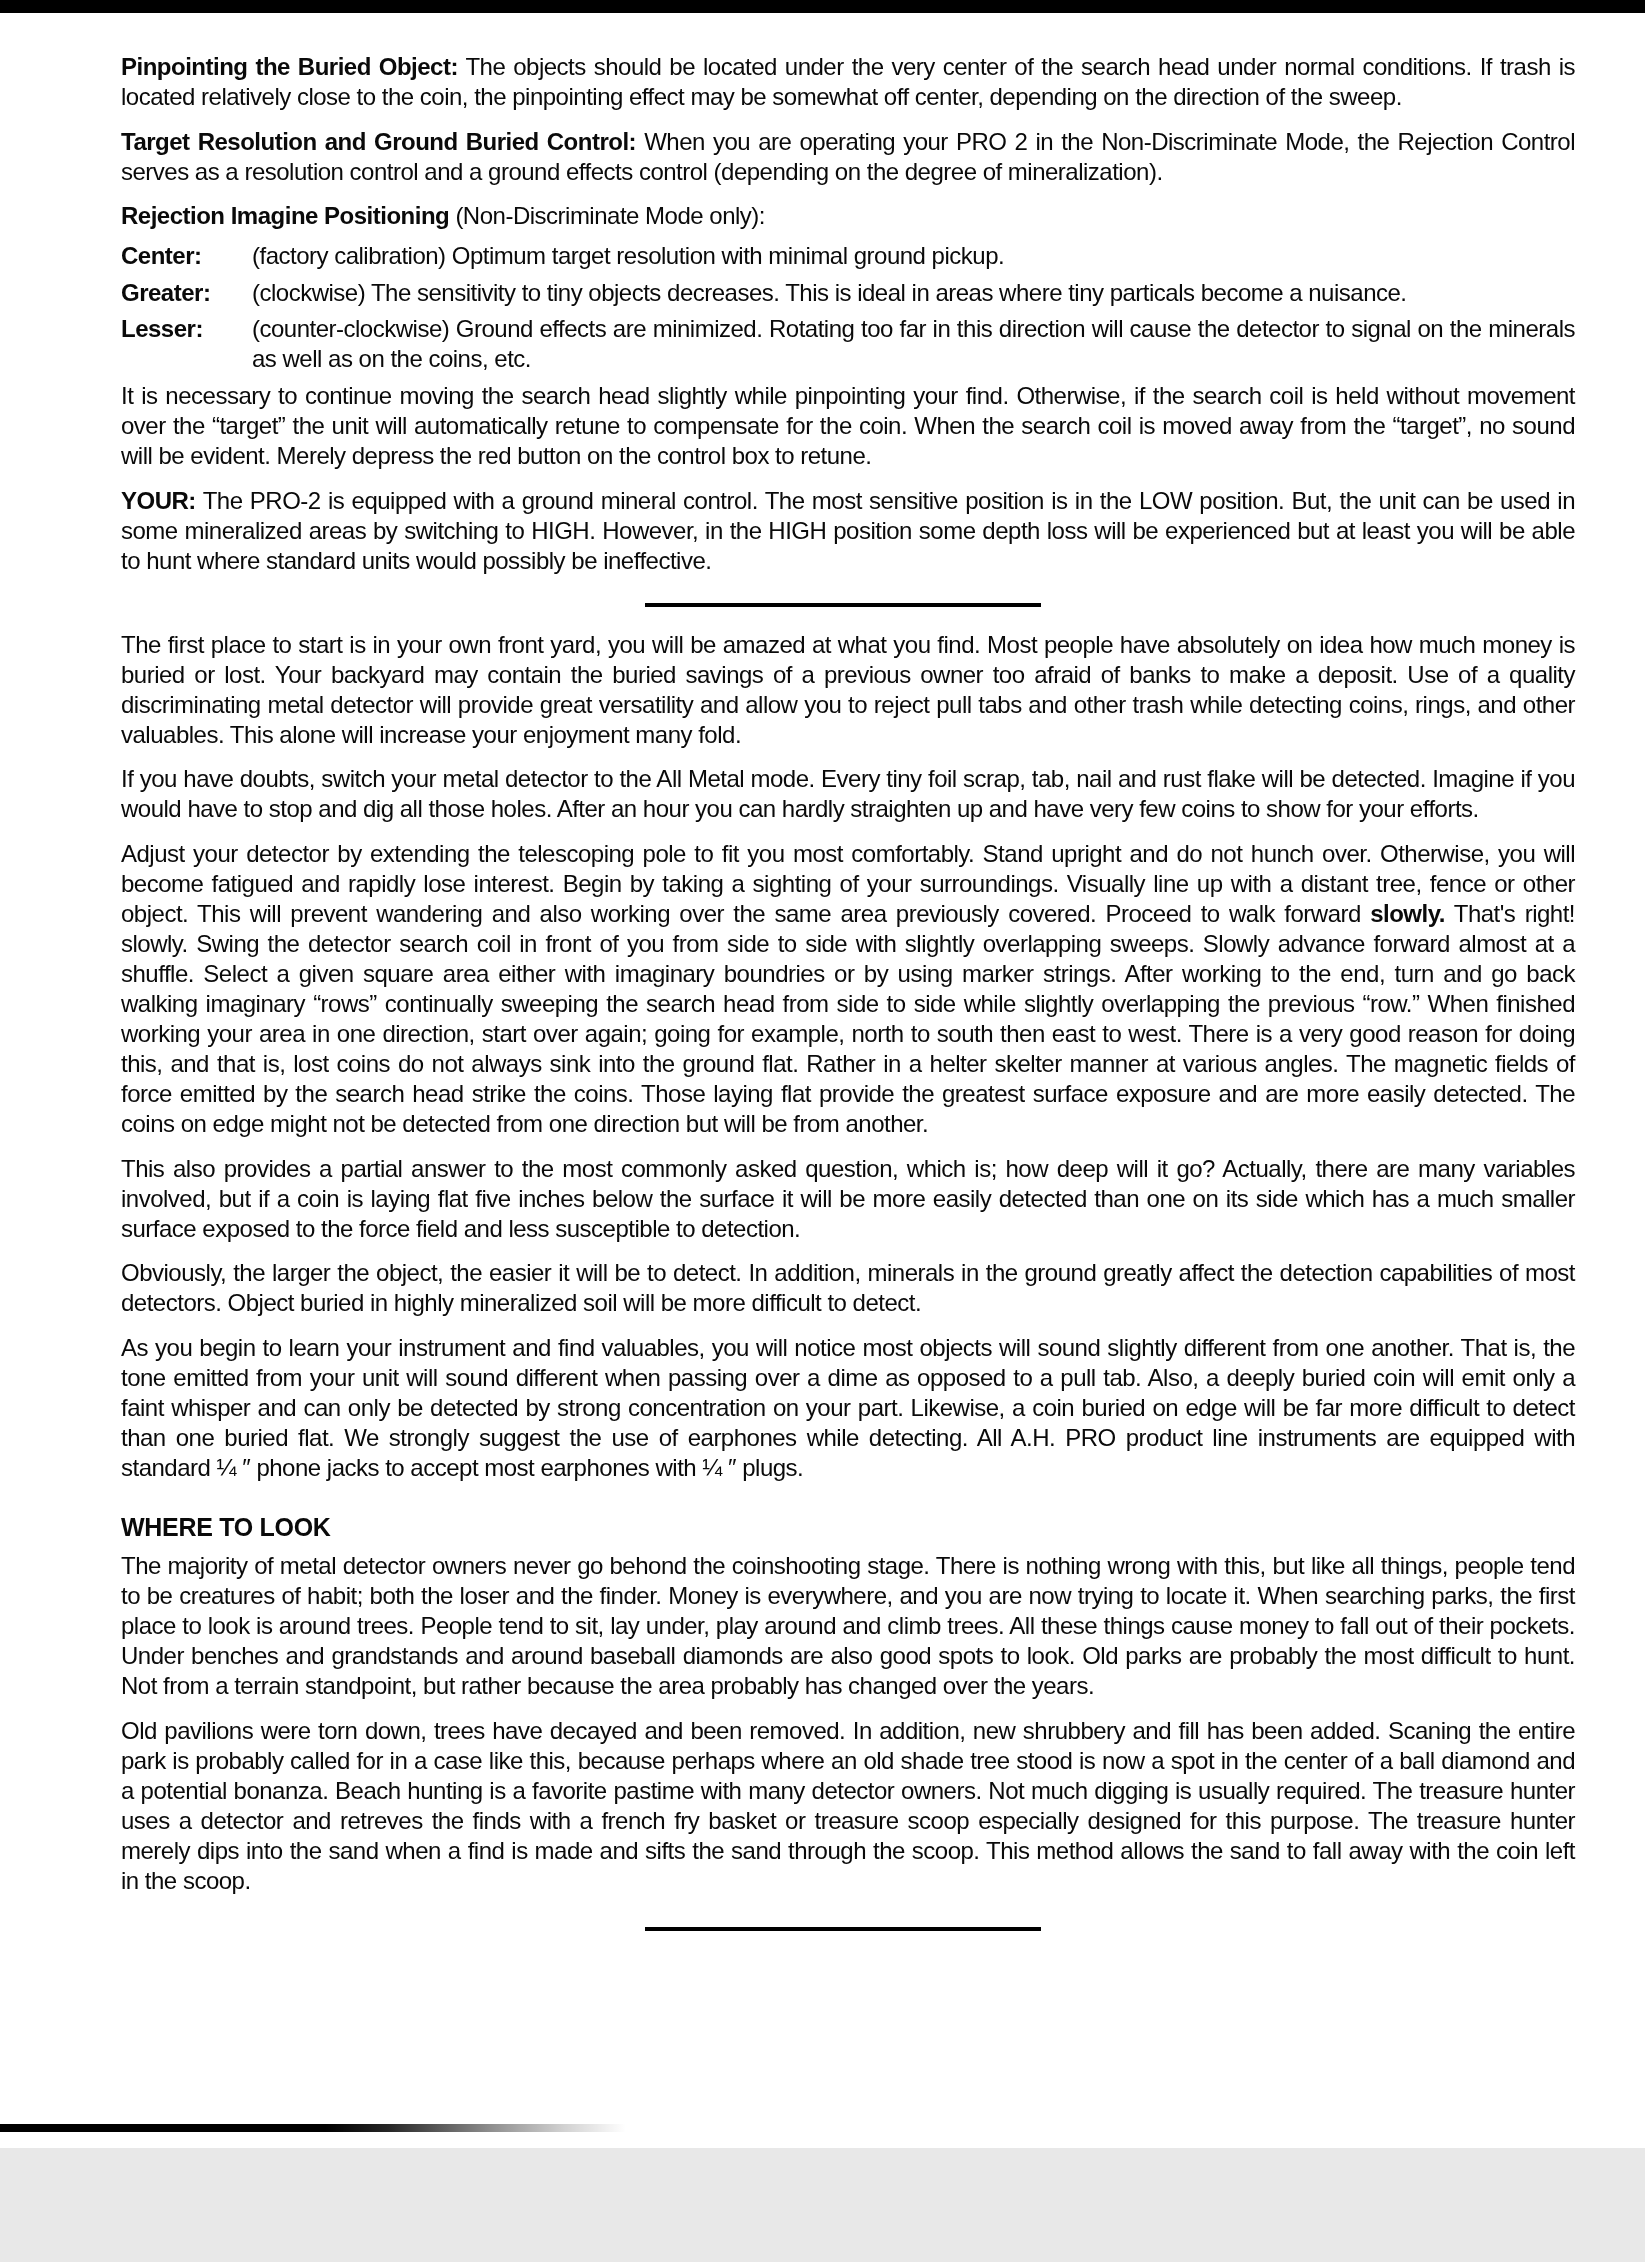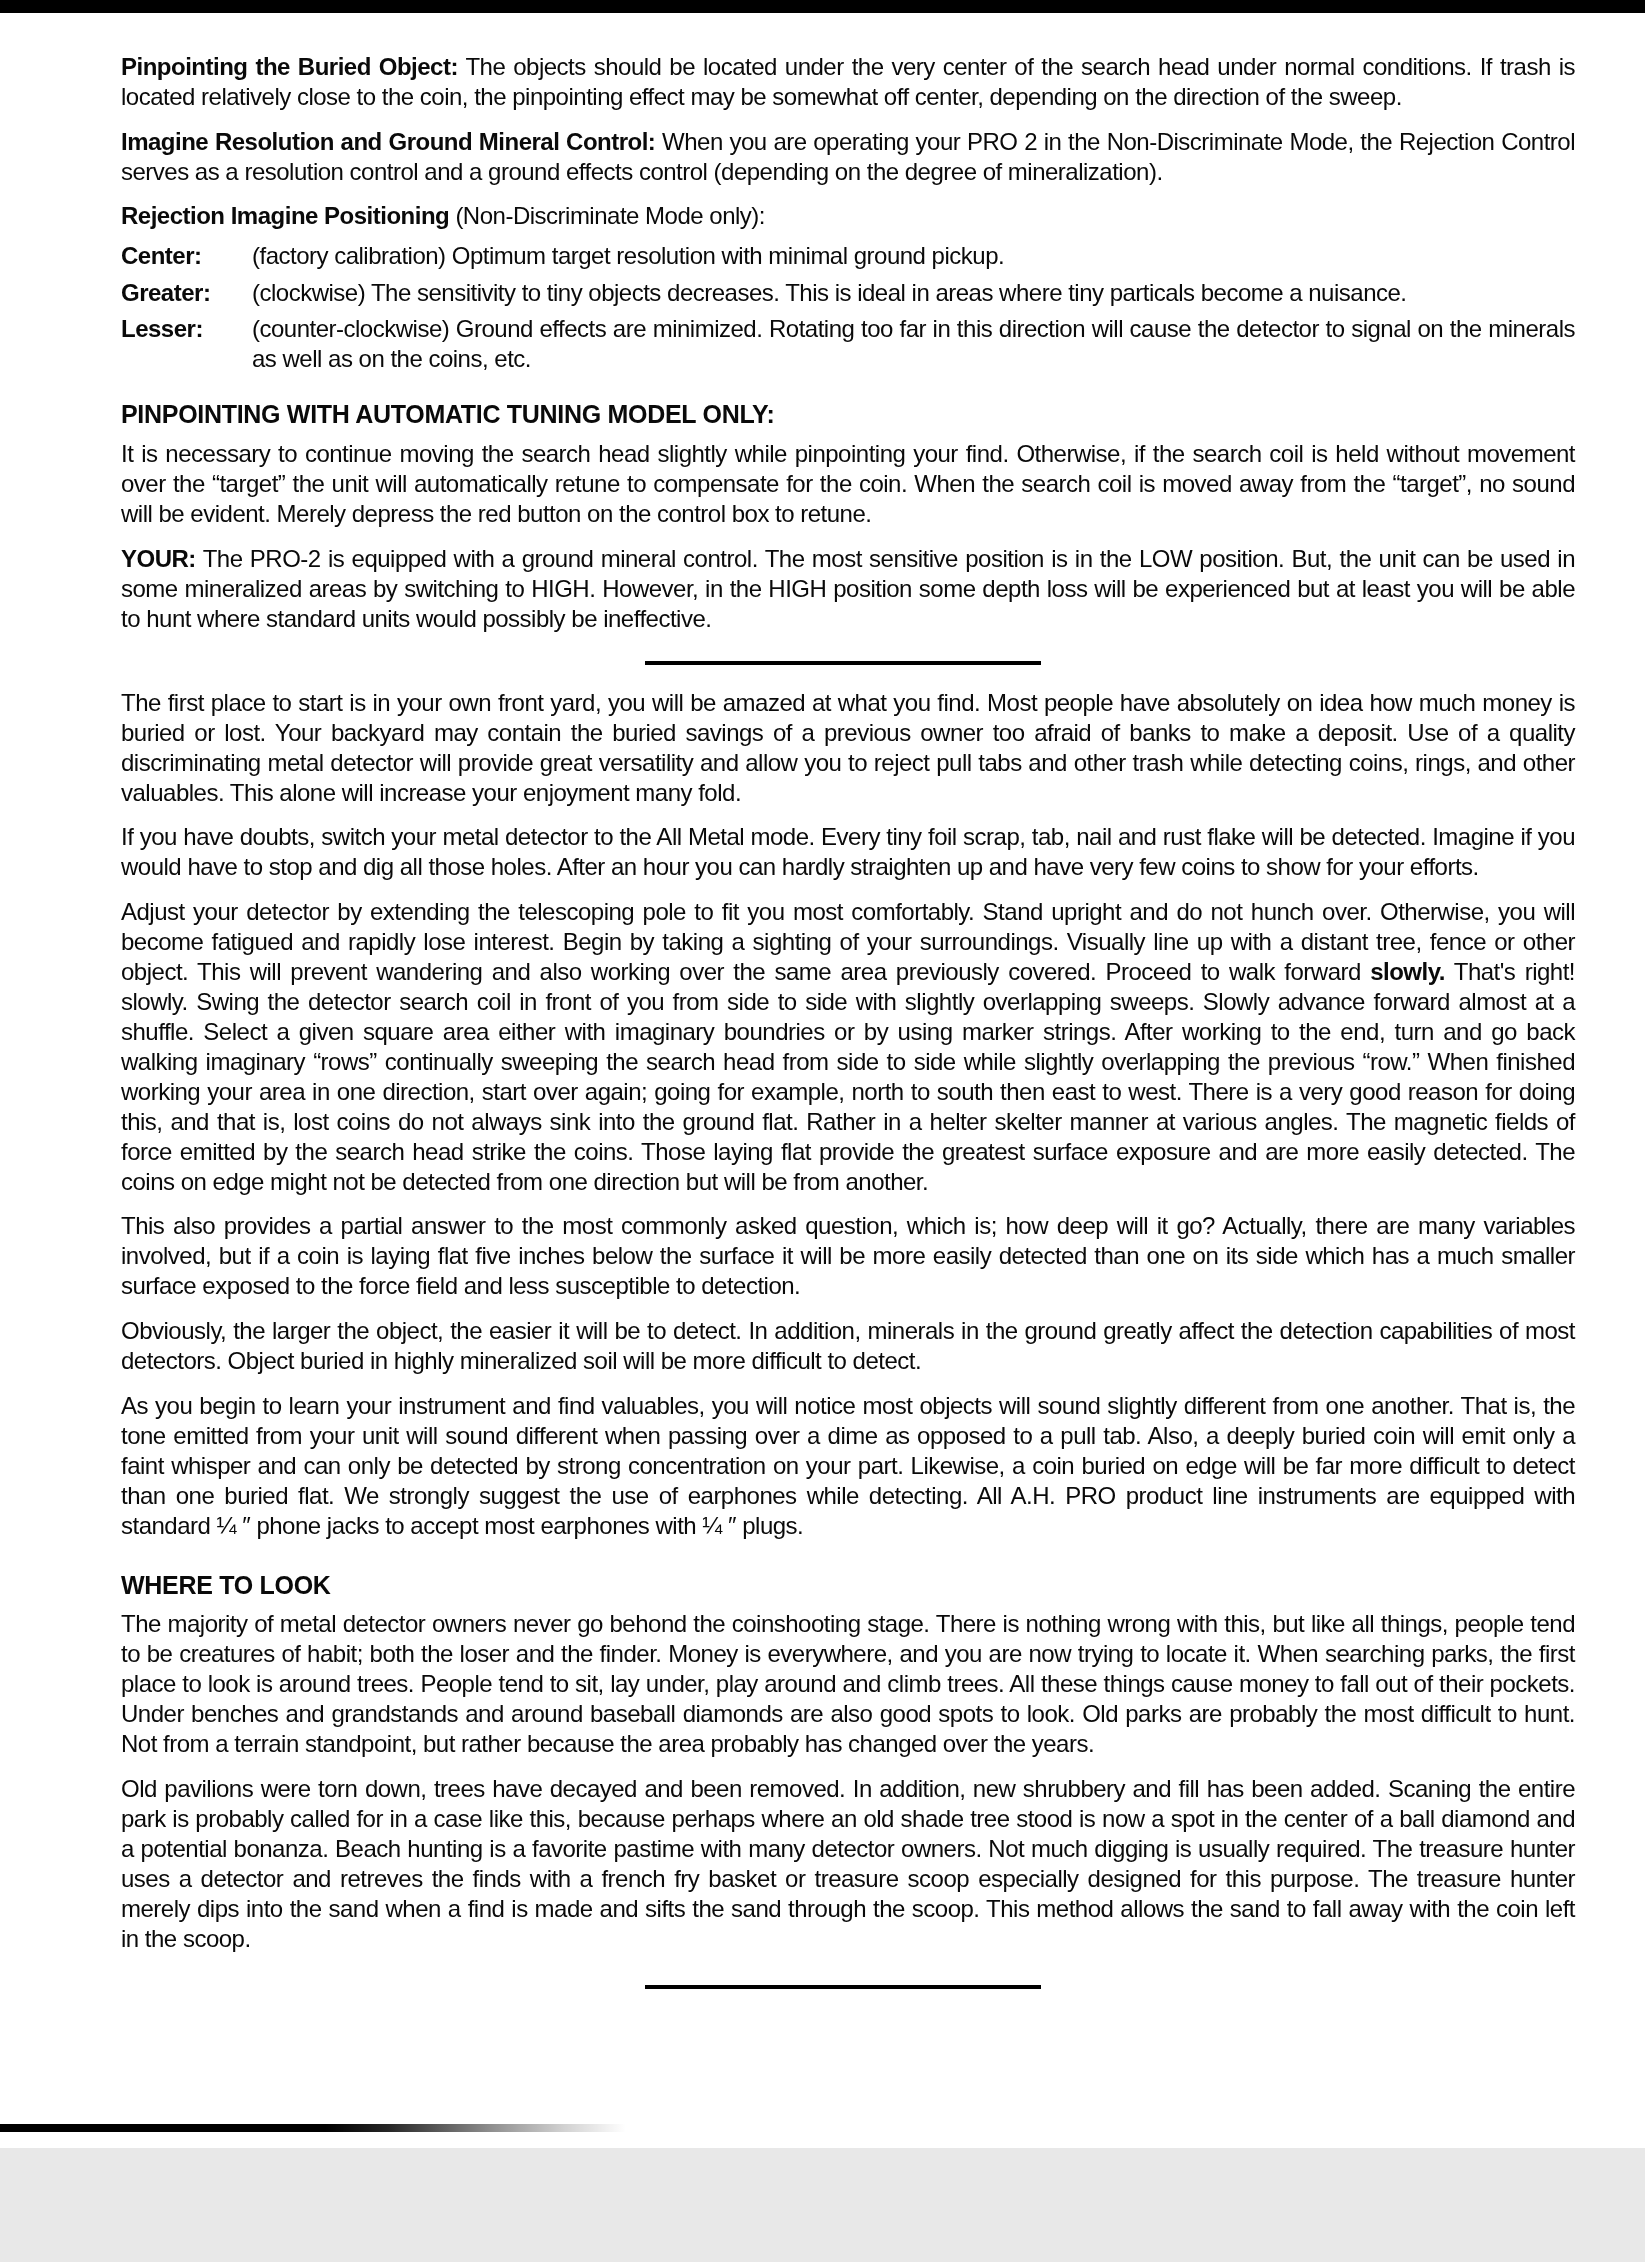--- a/index.html
+++ b/index.html
@@ -43,38 +43,37 @@
 </head>
 <body>
 
 <div class="page">
   <div class="scan-bar-top"></div>
 
   <div class="content">
 
     <p><span class="lead">Pinpointing the Buried Object:</span> <span>The objects should be located under the very center of the search head under normal conditions. If trash is located relatively close to the coin, the pinpointing effect may be somewhat off center, depending on the direction of the sweep.</span></p>
 
-    <p><span class="lead">Imagine Resolution and Ground Mineral Control:</span> <span>When you are operating your PRO 2 in the Non-Discriminate Mode, the Rejection Control serves as a resolution control and a ground effects control (depending on the degree of mineralization).</span></p>
+    <p><span class="lead">Target Resolution and Ground Buried Control:</span> <span>When you are operating your PRO 2 in the Non-Discriminate Mode, the Rejection Control serves as a resolution control and a ground effects control (depending on the degree of mineralization).</span></p>
 
     <p class="rej-line"><span class="lead">Rejection Imagine Positioning</span> <span>(Non-Discriminate Mode only):</span></p>
 
     <div class="def-row">
       <span class="def-term">Center:</span>
       <span class="def-desc">(factory calibration) Optimum target resolution with minimal ground pickup.</span>
     </div>
     <div class="def-row">
       <span class="def-term">Greater:</span>
       <span class="def-desc">(clockwise) The sensitivity to tiny objects decreases. This is ideal in areas where tiny particals become a nuisance.</span>
     </div>
     <div class="def-row">
       <span class="def-term">Lesser:</span>
       <span class="def-desc">(counter-clockwise) Ground effects are minimized. Rotating too far in this direction will cause the detector to signal on the minerals as well as on the coins, etc.</span>
     </div>
 
-    <h2 class="first">PINPOINTING WITH AUTOMATIC TUNING MODEL ONLY:</h2>
 
     <p>It is necessary to continue moving the search head slightly while pinpointing your find. Otherwise, if the search coil is held without movement over the “target” the unit will automatically retune to compensate for the coin. When the search coil is moved away from the “target”, no sound will be evident. Merely depress the red button on the control box to retune.</p>
 
     <p><span class="lead">YOUR:</span> <span>The PRO-2 is equipped with a ground mineral control. The most sensitive position is in the LOW position. But, the unit can be used in some mineralized areas by switching to HIGH. However, in the HIGH position some depth loss will be experienced but at least you will be able to hunt where standard units would possibly be ineffective.</span></p>
 
     <div class="rule"></div>
 
 
     <p>The first place to start is in your own front yard, you will be amazed at what you find. Most people have absolutely on idea how much money is buried or lost. Your backyard may contain the buried savings of a previous owner too afraid of banks to make a deposit. Use of a quality discriminating metal detector will provide great versatility and allow you to reject pull tabs and other trash while detecting coins, rings, and other valuables. This alone will increase your enjoyment many fold.</p>
     <p>If you have doubts, switch your metal detector to the All Metal mode. Every tiny foil scrap, tab, nail and rust flake will be detected. Imagine if you would have to stop and dig all those holes. After an hour you can hardly straighten up and have very few coins to show for your efforts.</p>

